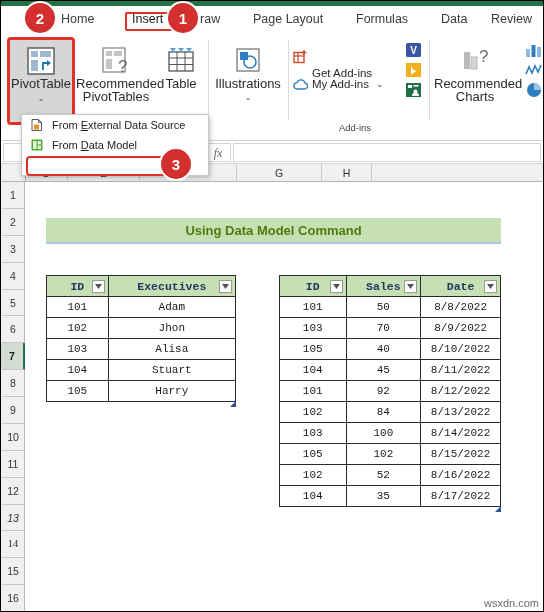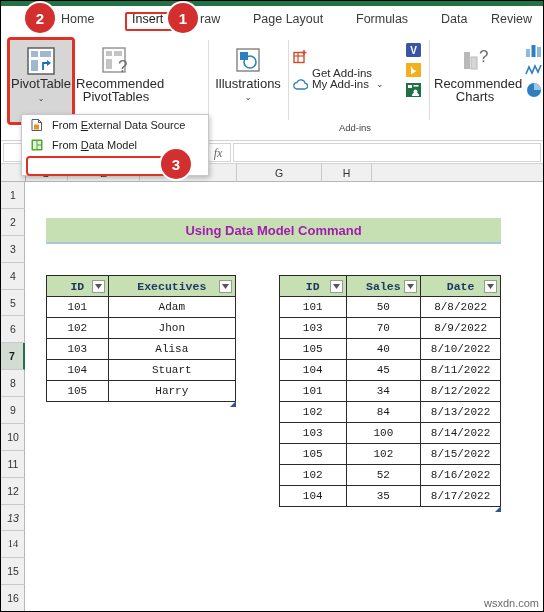--- a/index.html
+++ b/index.html
@@ -144,21 +144,21 @@
   }
   .canvas {
     position: absolute; left: 25px; top: 18px; width: 519px; height: 430px;
     background: #ffffff;
   }
 
   
   .banner {
     position: absolute;
     background: #c6e0b4;
-    color: #a21caf;
+    color: #4d7c0f;
     font-weight: bold; font-size: 13px;
     display: flex; align-items: center; justify-content: center;
     border-bottom: 2px solid #a8c8da;
   }
 
   
   .xtable { position: absolute; border: 1px solid #2a2a2a; border-collapse: collapse; }
   .xtable td, .xtable th {
     border: 1px solid #2a2a2a;
     font-size: 11px; text-align: center; color: #1a1a1a;
@@ -240,20 +240,35 @@
           <rect x="5" y="5" width="6" height="5" fill="#c4c4c4"></rect>
           <rect x="13" y="5" width="8" height="5" fill="#c4c4c4"></rect>
           <rect x="5" y="13" width="6" height="10" fill="#c4c4c4"></rect>
           <text x="17" y="26" font-size="17" fill="#6b6b6b" font-family="Liberation Sans, sans-serif">?</text>
         </svg>
       </span>
       <div class="lbl" style="position:absolute;left:0;top:38px;width:80px;">Recommended</div>
       <div class="lbl" style="position:absolute;left:0;top:51px;width:80px;">PivotTables</div>
     </div>
 
+    <div class="bigbtn" style="left:158px;top:6px;width:44px;height:82px;">
+      <span class="ico" style="left:8px;top:6px;">
+        <svg width="28" height="28" viewBox="0 0 28 28">
+          <rect x="2" y="6" width="24" height="19" fill="#fff" stroke="#555" stroke-width="1.3"></rect>
+          <line x1="2" y1="12" x2="26" y2="12" stroke="#555" stroke-width="1"></line>
+          <line x1="2" y1="18.5" x2="26" y2="18.5" stroke="#555" stroke-width="1"></line>
+          <line x1="10" y1="6" x2="10" y2="25" stroke="#555" stroke-width="1"></line>
+          <line x1="18" y1="6" x2="18" y2="25" stroke="#555" stroke-width="1"></line>
+          <path d="M3 2 L9 2 L6 5.5 Z" fill="#4a9fd8"></path>
+          <path d="M11 2 L17 2 L14 5.5 Z" fill="#4a9fd8"></path>
+          <path d="M19 2 L25 2 L22 5.5 Z" fill="#4a9fd8"></path>
+        </svg>
+      </span>
+      <div class="lbl" style="position:absolute;left:0;top:38px;width:44px;">Table</div>
+    </div>
 
     <div class="grp-sep" style="left:207px;"></div>
 
     <div class="bigbtn" style="left:212px;top:6px;width:70px;height:82px;">
       <span class="ico" style="left:21px;top:6px;">
         <svg width="28" height="28" viewBox="0 0 28 28">
           <rect x="3" y="3" width="22" height="22" fill="#fff" stroke="#777" stroke-width="1.3"></rect>
           <rect x="6" y="6" width="8" height="8" fill="#2e7fc0"></rect>
           <circle cx="16" cy="16" r="6" fill="none" stroke="#2e7fc0" stroke-width="1.6"></circle>
         </svg>
@@ -500,21 +515,21 @@
               <td>40</td>
               <td>8/10/2022</td>
             </tr>
             <tr>
               <td>104</td>
               <td>45</td>
               <td>8/11/2022</td>
             </tr>
             <tr>
               <td>101</td>
-              <td>34</td>
+              <td>92</td>
               <td>8/12/2022</td>
             </tr>
             <tr>
               <td>102</td>
               <td>84</td>
               <td>8/13/2022</td>
             </tr>
             <tr>
               <td>103</td>
               <td>100</td>

